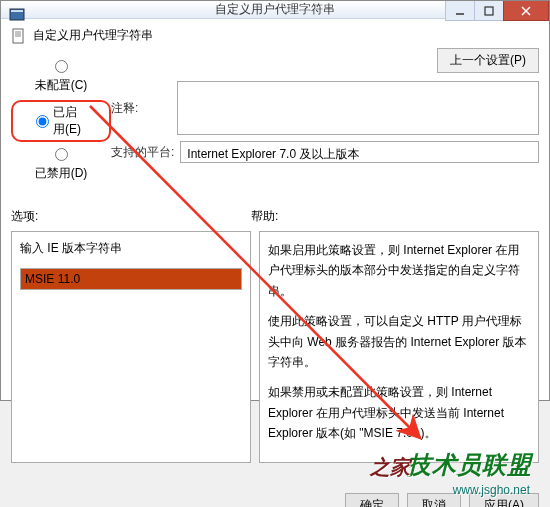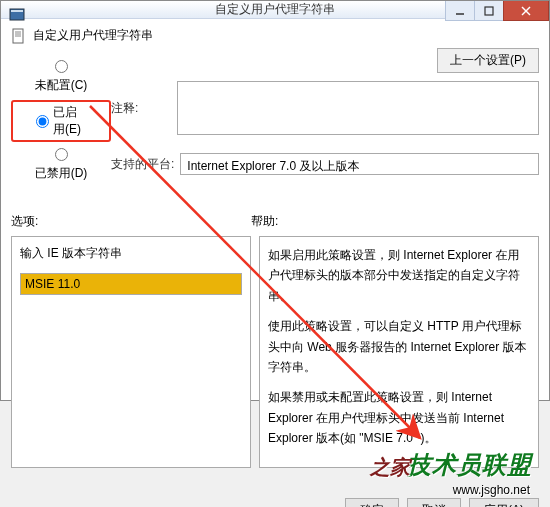--- a/index.html
+++ b/index.html
@@ -15,38 +15,38 @@
 .content { flex: 1; padding: 8px 10px 6px 10px; display: flex; flex-direction: column; }
 .pg-title-row { display: flex; align-items: center; gap: 6px; margin-bottom: 4px; }
 .pg-title-row .page-icon { width: 16px; height: 16px; }
 .top-row { display: flex; }
 .left-col { width: 100px; padding-top: 6px; }
 .right-col { flex: 1; }
 .nav-btns { display: flex; justify-content: flex-end; gap: 8px; margin-bottom: 8px; }
 .nav-btns button { padding: 3px 12px; border: 1px solid #adadad; background: #f0f0f0; }
 .radio-row { display: flex; align-items: center; gap: 4px; margin: 6px 0; flex-direction: column; }
 .radio-row input { margin: 0; }
-.highlighted { display: inline-flex; align-items: center; gap: 4px; border: 2px solid #e32; border-radius: 3px; padding: 2px 23px; }
-.field-row { display: flex; align-items: center; gap: 6px; margin-bottom: 18px; }
+.highlighted { display: inline-flex; align-items: center; gap: 4px; border: 2px solid #e32; border-radius: 10px; padding: 2px 23px; }
+.field-row { display: flex; align-items: center; gap: 6px; margin-bottom: 6px; }
 .field-label { color: #333; min-width: 60px; }
 .comment-box { width: 100%; height: 54px; border: 1px solid #aaa; background: #fff; resize: none; padding: 3px; }
 .platform-box { flex: 1; border: 1px solid #aaa; background: #fff; padding: 4px 6px; height: 22px; }
 .section-labels { display: flex; margin-top: 20px; }
 .section-labels .lab-left { width: 240px; }
 .bottom-row { display: flex; gap: 8px; margin-top: 6px; flex: 1; }
 .options-box { width: 240px; border: 1px solid #aaa; background: #fff; padding: 8px; }
 .options-box .olabel { margin-bottom: 11px; }
-.option-input { width: 100%; border: 1px solid #aaa; padding: 3px 4px; background: #eab308; }
+.option-input { width: 100%; border: 1px solid #aaa; padding: 3px 4px; background: #c2410c; }
 .help-box { flex: 1; border: 1px solid #aaa; background: #fff; padding: 8px; line-height: 1.7; }
 .help-box p { margin-bottom: 10px; }
 .footer { display: flex; justify-content: flex-end; gap: 8px; padding: 6px 0 0 0; }
 .footer button { padding: 3px 14px; border: 1px solid #adadad; background: #e5e5e5; margin-top: 24px; }
 .arrow-overlay { position: absolute; left: 0; top: 0; pointer-events: none; }
 .watermark { position: absolute; right: 18px; bottom: 26px; font-size: 24px; font-weight: bold; color: #0f7a1f; font-style: italic; text-shadow: 1px 1px 0 #fff; letter-spacing: 1px; }
-.watermark-sub { position: absolute; right: 20px; bottom: 10px; font-size: 12px; color: #000000; text-shadow: 1px 1px 0 #fff; }
+.watermark-sub { position: absolute; right: 20px; bottom: 10px; font-size: 12px; color: #0f766e; text-shadow: 1px 1px 0 #fff; }
 .watermark-blue { position: absolute; right: 140px; bottom: 26px; font-size: 20px; font-weight: bold; color: #7f1d1d; font-style: italic; text-shadow: 1px 1px 0 #fff; }
 </style>
 </head>
 <body>
 
 <div class="window">
   <div class="titlebar">
     <span class="sys-icon">
       <svg viewBox="0 0 16 16">
           <rect x="1" y="2" width="14" height="11" fill="#3d6ea5" stroke="#234"></rect>

